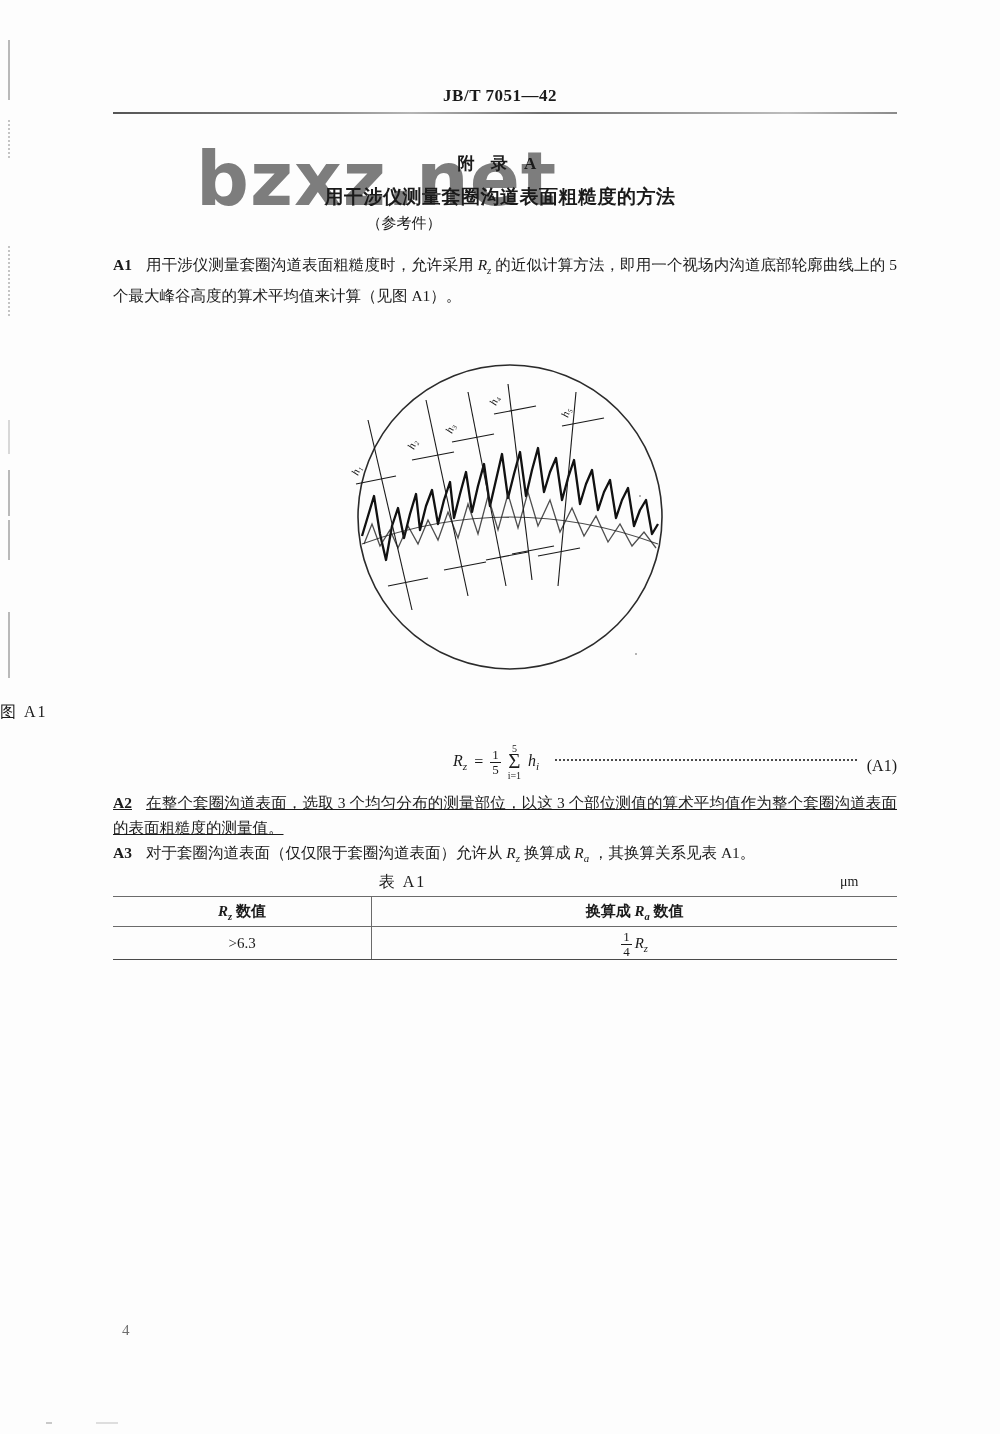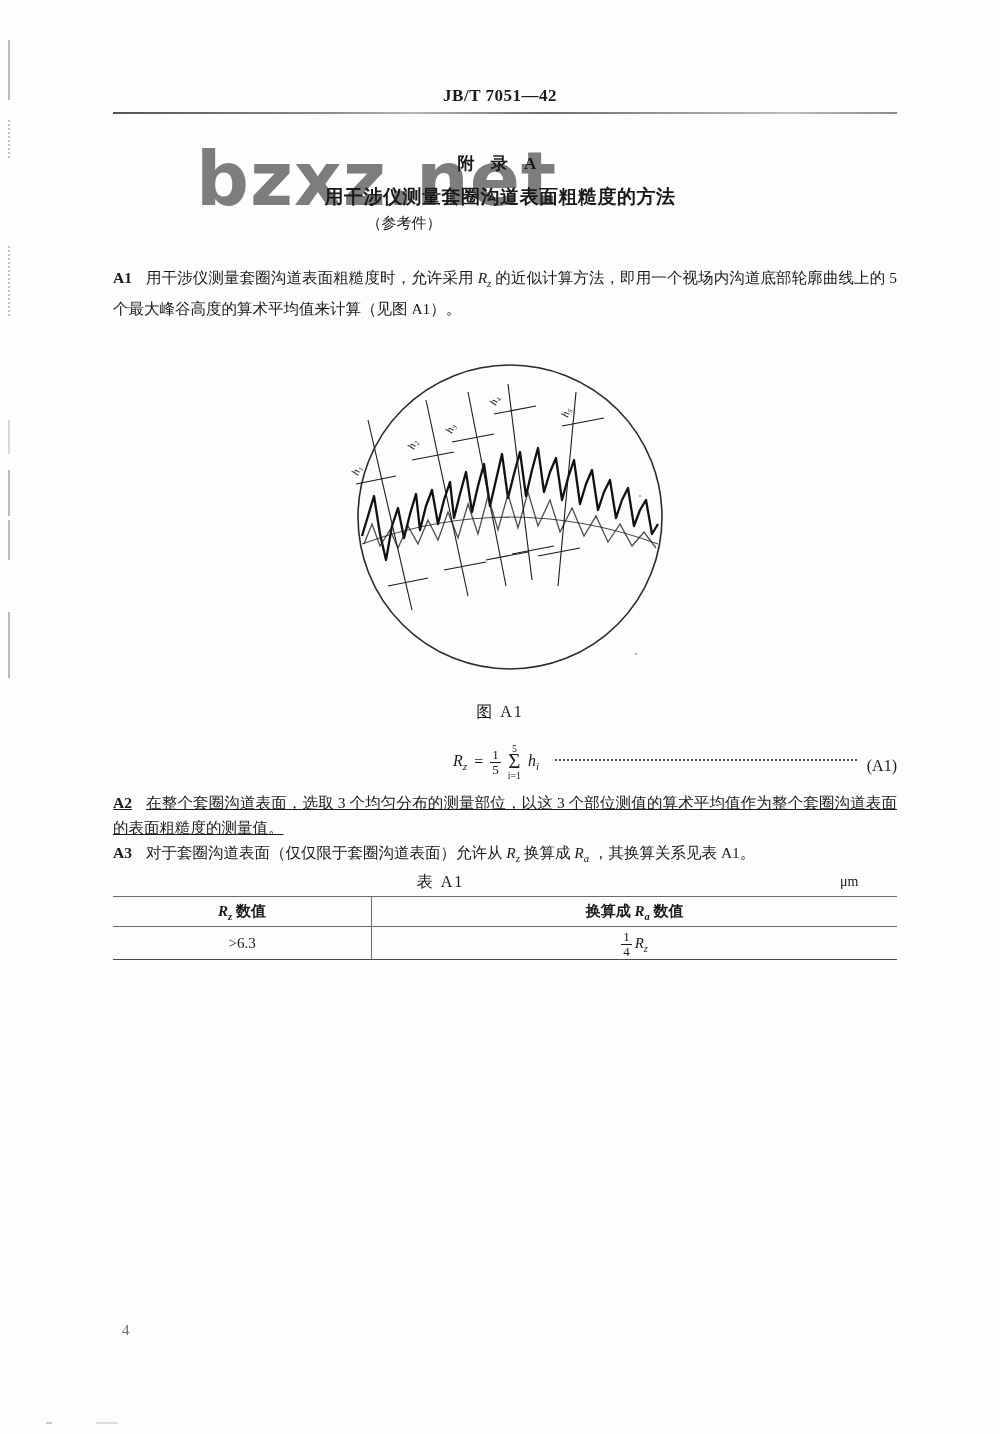--- a/index.html
+++ b/index.html
@@ -137,21 +137,20 @@
     left: 340px;
     top: 348px;
     width: 340px;
     height: 345px;
   }
   #figure-caption {
     position: absolute;
     top: 702px;
     left: 0;
     width: 1000px;
-    text-align: center;
     font-size: 16px;
     letter-spacing: 2px;
   }
 
   
   #formula-row {
     position: absolute;
     top: 742px;
     left: 113px;
     width: 784px;
@@ -195,21 +194,20 @@
 
   
   #table-caption {
     position: absolute;
     top: 872px;
     left: 0;
     width: 805px;
     text-align: center;
     font-size: 16px;
     letter-spacing: 2px;
-    margin-left: 38px;
   }
   #table-unit {
     position: absolute;
     top: 874px;
     left: 840px;
     font-size: 14px;
   }
   #conv-table {
     position: absolute;
     left: 113px;
@@ -261,21 +259,21 @@
 
   <div id="watermark">bzxz.net</div>
 
   <div id="header-title">JB/T 7051—42</div>
   <div id="header-rule"></div>
 
   <div id="appendix-label">附 录 A</div>
   <div id="appendix-title">用干涉仪测量套圈沟道表面粗糙度的方法</div>
   <div id="appendix-kind">（参考件）</div>
 
-  <div class="para" style="top:265px;">
+  <div class="para" style="top:252px;">
     <span class="num">A1</span><span>用干涉仪测量套圈沟道表面粗糙度时，允许采用 </span><span class="mvar"><span>R</span><sub>z</sub></span><span> 的近似计算方法，即用一个视场内沟道底部轮廓曲线上的 5 个最大峰谷高度的算术平均值来计算（见图 A1）。</span>
   </div>
 
   <div id="figure-wrap">
     <svg width="340" height="345" viewBox="0 0 340 345">
 
       <circle cx="170" cy="169" r="152" fill="none" stroke="#2b2b2b" stroke-width="1.6"></circle>
 
       <path d="M 22 196 Q 170 142 318 196" fill="none" stroke="#4a4a4a" stroke-width="1.1"></path>
 

